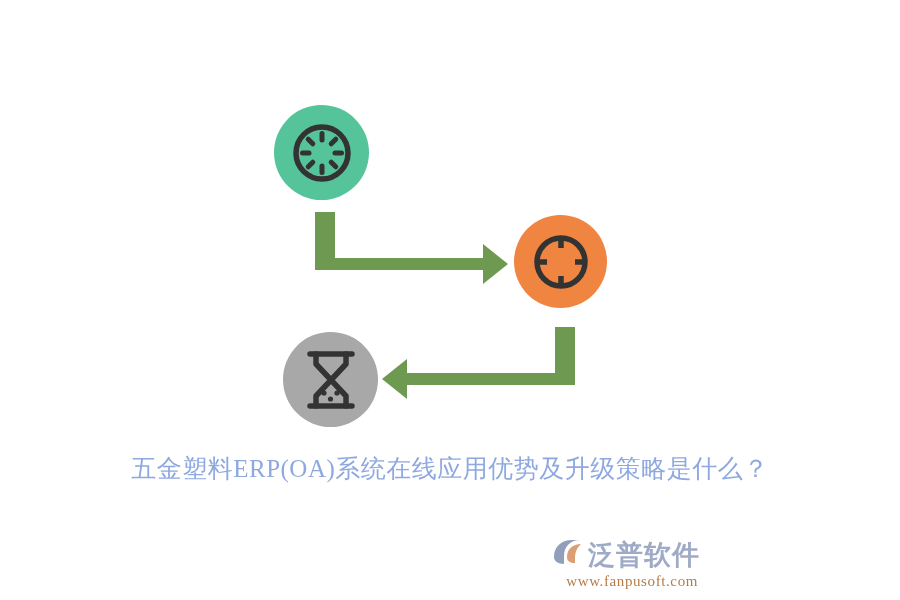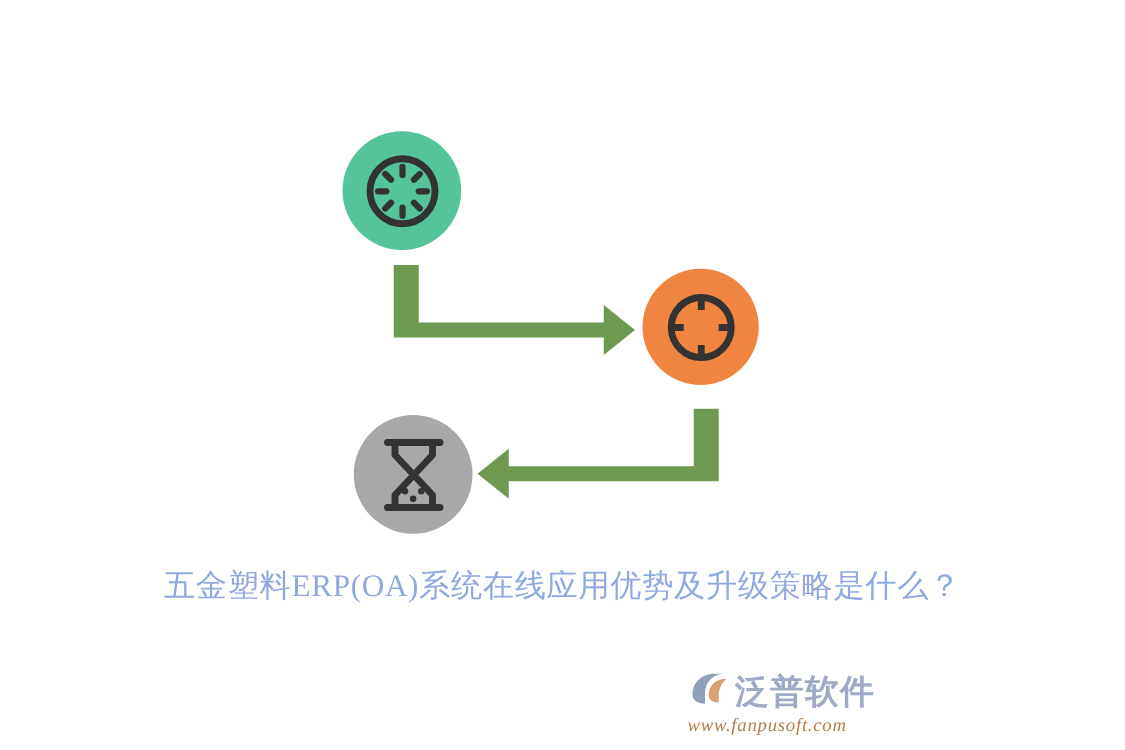--- a/index.html
+++ b/index.html
@@ -78,20 +78,21 @@
     white-space: nowrap;
   }
 
   
   #watermark {
     position: absolute;
     right: 12px;
     bottom: 10px;
     display: flex;
     flex-direction: column;
+    align-items: flex-end;
     opacity: 0.95;
   }
   .wm-row {
     display: flex;
     align-items: center;
     gap: 4px;
   }
   .wm-brand {
     font-family: "DejaVu Sans", "Liberation Sans", sans-serif;
     font-size: 27px;
@@ -100,21 +101,20 @@
     letter-spacing: 1px;
     line-height: 1;
   }
   .wm-url {
     font-family: "Liberation Serif", "DejaVu Serif", serif;
     font-size: 15px;
     color: #b2753f;
     letter-spacing: 0.6px;
     margin-top: 2px;
     margin-right: 2px;
-    font-style: italic;
   }
 </style>
 </head>
 <body>
 
 <div class="canvas">
 
   <div class="node" id="node-loading" style="background:#56c49b;">
     <span>
       <svg width="64" height="64" viewBox="0 0 64 64">

